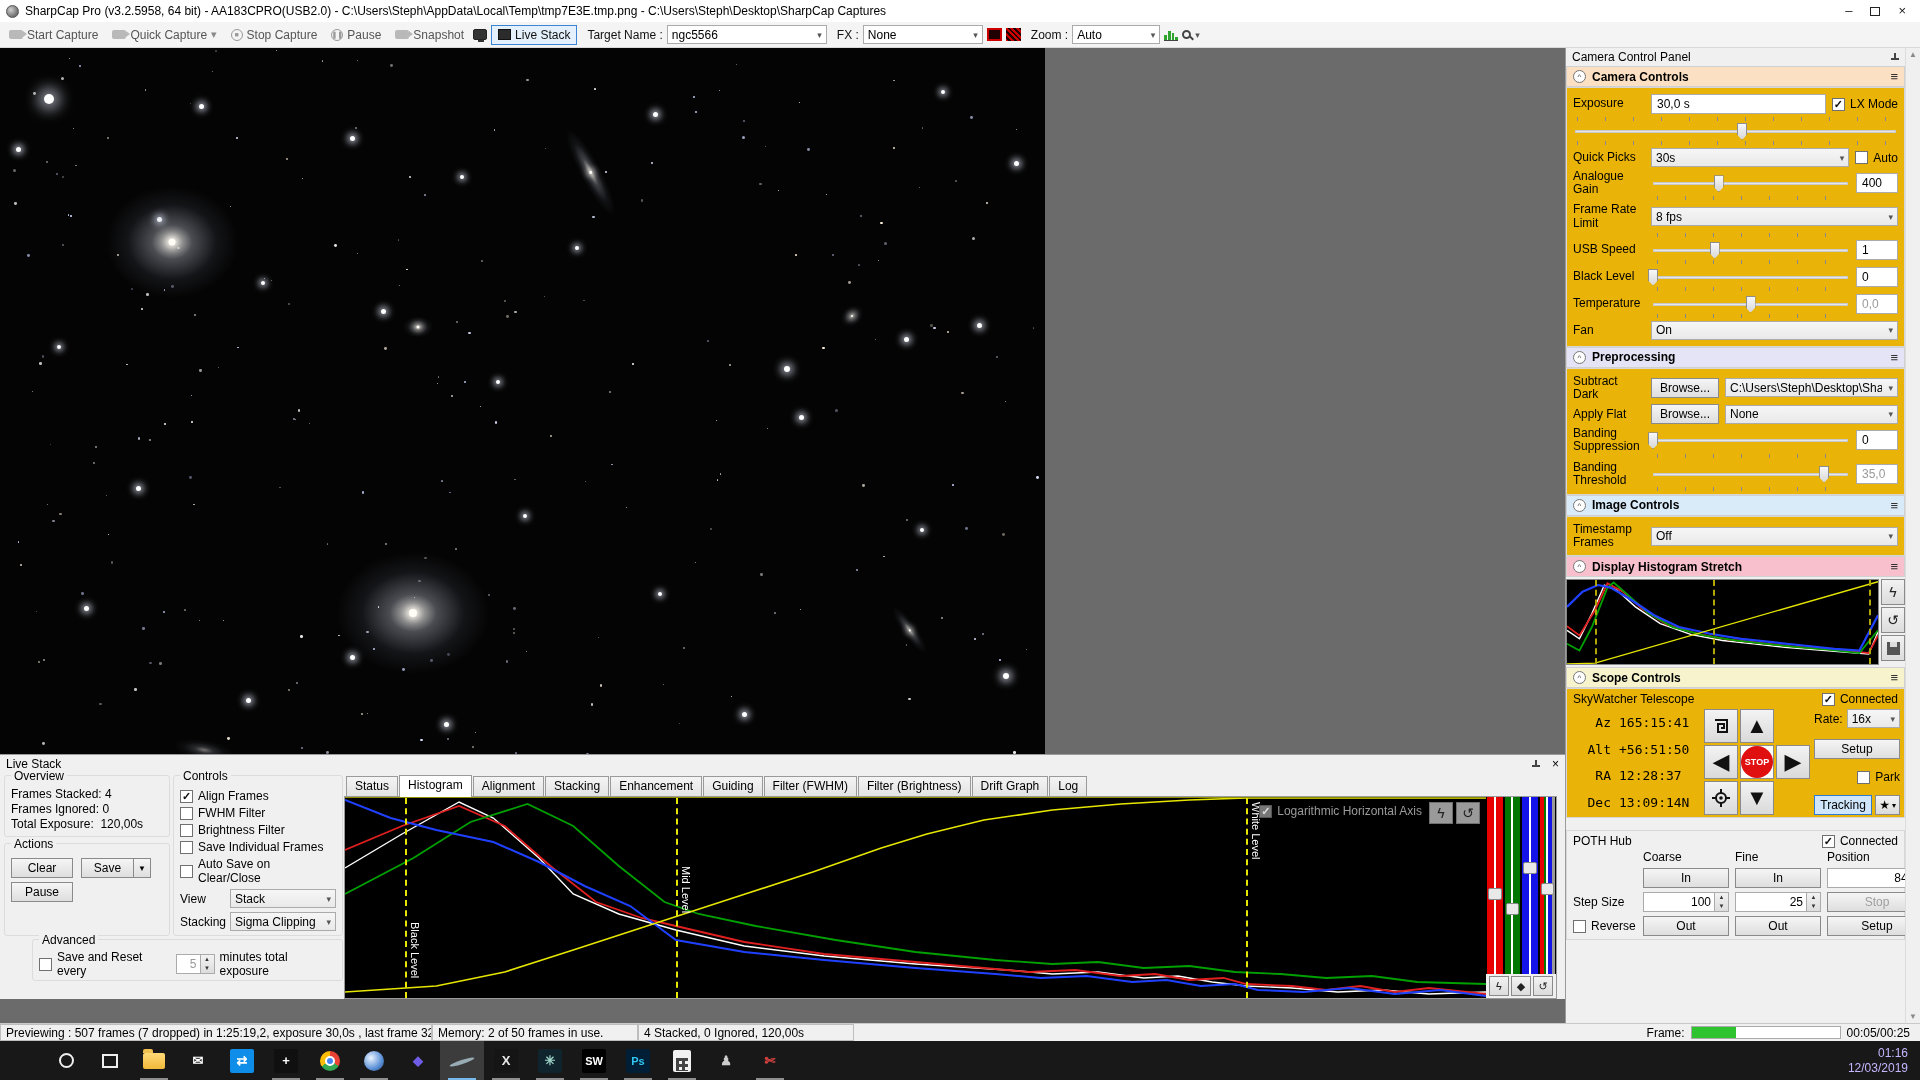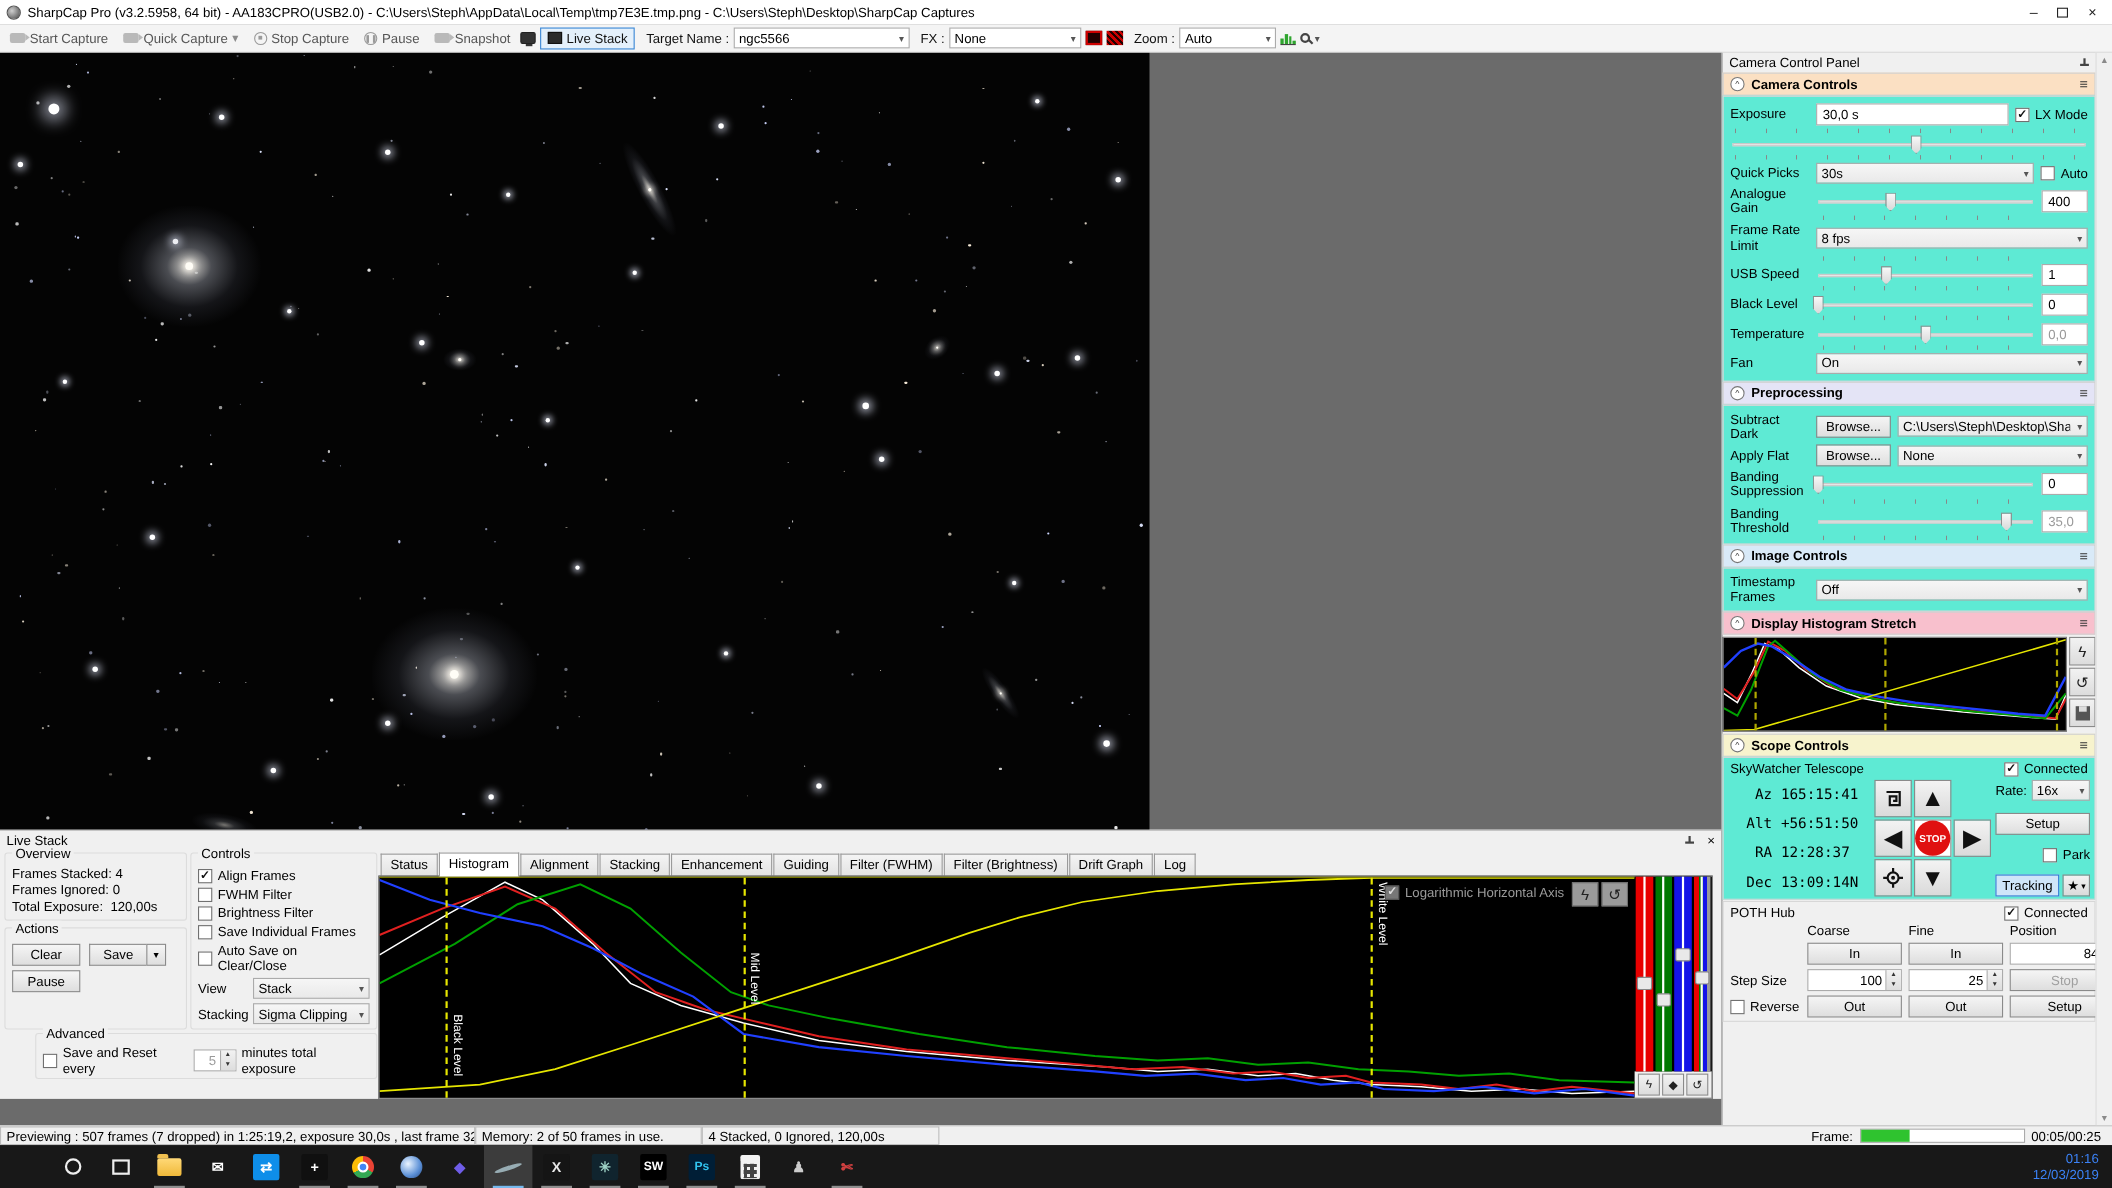--- a/index.html
+++ b/index.html
@@ -58,21 +58,21 @@
   .pin:after { content:""; position:absolute; left:1px; top:5px; width:8px; height:2px; background:#444; }
   .sec-hdr { height:21px; display:flex; align-items:center; gap:6px; padding:0 6px; border:1px solid #d0d0d0; }
   .sec-hdr .chev { width:13px; height:13px; border:1px solid #777; border-radius:50%; font-size:8px; line-height:11px; text-align:center; color:#444; background:#fff; }
   .sec-hdr b { flex:1; font-size:12px; }
   .sec-hdr .ham { color:#333; font-size:13px; font-weight:bold; }
   .hdr-orange { background:#fbe0c3; }
   .hdr-lav { background:#e4e4f6; }
   .hdr-blue { background:#d9eaf8; }
   .hdr-pink { background:#f8c0cd; }
   .hdr-yellow { background:#f7f3cd; }
-  .sec-body { border:1px solid #d7d7d7; background:#5eead4; padding:3px 6px; }
+  .sec-body { border:1px solid #d7d7d7; background:#eab308; padding:3px 6px; }
   .crow { display:flex; align-items:center; gap:6px; margin:3px 0; }
   .crow .lbl { width:72px; flex:0 0 auto; line-height:1.1; }
   .tbox { background:#fff; border:1px solid #ababab; height:20px; display:flex; align-items:center; padding:0 5px; }
   .tbox.num { width:42px; justify-content:flex-start; }
   .tbox.dis { color:#9a9a9a; }
   .slider { position:relative; flex:1; height:20px; }
   .slider .track { position:absolute; left:2px; right:2px; top:9px; height:3px; background:#e6e6e6; border:1px solid #c9c9c9; }
   .slider .thumb { position:absolute; top:2px; width:10px; height:17px; margin-left:-5px; background:linear-gradient(#f8f8f8,#d8d8d8); border:1px solid #8d8d8d; clip-path:polygon(0 0,100% 0,100% 68%,50% 100%,0 68%); }
   .ticks { height:4px; margin:0 4px; background:repeating-linear-gradient(90deg,#888 0 1px,transparent 1px 28px); }
   .ticks.ind { margin-left:84px; margin-right:56px; }
@@ -92,21 +92,21 @@
   .coords { font-family:"DejaVu Sans Mono", monospace; font-size:13px; display:flex; flex-direction:column; justify-content:space-around; flex:1; }
   .coords div { display:flex; gap:8px; justify-content:flex-start; padding-left:8px; }
   .coords .cl { width:32px; text-align:right; }
   .dpad { display:grid; grid-template-columns:repeat(3,34px); grid-template-rows:repeat(3,34px); gap:2px; }
   .dbtn { border:1px solid #8a8a8a; background:linear-gradient(#f3f3f3,#dadada); display:flex; align-items:center; justify-content:center; font-size:22px; color:#111; }
   .stopbtn { background:#e01010; border-radius:50%; width:32px; height:32px; color:#fff; font-weight:bold; font-size:9px; display:flex; align-items:center; justify-content:center; align-self:center; justify-self:center; }
   .scol { display:flex; flex-direction:column; justify-content:space-between; width:86px; }
   .trackbtn { border:1px solid #2f7bd4; background:#cfe5f9; padding:2px 4px; text-align:center; }
   .starbtn { border:1px solid #8a8a8a; background:linear-gradient(#f3f3f3,#dadada); padding:1px 3px; display:flex; align-items:center; gap:2px; }
   
-  .poth { border:1px solid #d7d7d7; padding:3px 6px; margin-top:1px; }
+  .poth { border:1px solid #d7d7d7; padding:3px 6px; margin-top:12px; }
   .pgrid { display:grid; grid-template-columns:64px 86px 86px 100px; gap:4px 6px; align-items:center; margin-top:2px; }
   .pc { }
   .spin { display:flex; border:1px solid #ababab; background:#fff; height:20px; }
   .spin .v { flex:1; text-align:right; padding:2px 3px; }
   .spin .ud { width:14px; border-left:1px solid #ababab; background:linear-gradient(#f2f2f2,#ddd); font-size:6px; line-height:9px; text-align:center; color:#333; }
 
   
   .dock { height:245px; background:#f0f0f0; border-top:1px solid #9a9a9a; display:flex; flex-direction:column; }
   .dock-title { height:18px; display:flex; align-items:center; padding:0 6px; justify-content:space-between; }
   .dock-body { flex:1; display:flex; min-height:0; }
@@ -163,21 +163,21 @@
   .k-circle { width:15px; height:15px; border:2px solid #eee; border-radius:50%; }
   .k-taskview { width:16px; height:14px; border:2px solid #eee; position:relative; }
   .k-folder { width:22px; height:16px; background:linear-gradient(#ffd977,#f0b93a); border-radius:2px; position:relative; }
   .k-folder:before { content:""; position:absolute; top:-4px; left:0; width:10px; height:4px; background:#f0c050; border-radius:2px 2px 0 0; }
   .k-chrome { width:20px; height:20px; border-radius:50%; background:conic-gradient(#ea4335 0 33%, #34a853 33% 66%, #fbbc05 66% 100%); position:relative; }
   .k-chrome:after { content:""; position:absolute; inset:5px; background:#4285f4; border:2px solid #fff; border-radius:50%; }
   .k-orb { width:20px; height:20px; border-radius:50%; background:radial-gradient(circle at 35% 35%, #eaf4ff, #5a8fd6 60%, #27477e); }
   .k-planet { width:20px; height:20px; border-radius:50%; background:radial-gradient(circle at 40% 35%, #e8d9c0, #9a8succ 0, #9a876c 60%, #4d4336); position:relative; }
   .k-planet:after { content:""; position:absolute; left:-3px; top:9px; width:26px; height:4px; background:rgba(190,220,230,.7); transform:rotate(-18deg); border-radius:50%; }
   .k-calc { width:18px; height:22px; background:#f2f2f2; border-radius:2px; background-image:linear-gradient(#f2f2f2 25%, transparent 25%), repeating-linear-gradient(90deg,#444 0 3px,transparent 3px 6px), repeating-linear-gradient(#444 0 3px,transparent 3px 6px); background-size:100% 100%, 12px 60%, 12px 60%; background-position:0 0, 3px 8px, 3px 8px; background-repeat:no-repeat; }
-  .tb-clock { margin-left:auto; display:flex; flex-direction:column; justify-content:center; align-items:flex-end; padding:0 12px; font-size:12px; line-height:1.25; color:#3b82f6; }
+  .tb-clock { margin-left:auto; display:flex; flex-direction:column; justify-content:center; align-items:flex-end; padding:0 12px; font-size:12px; line-height:1.25; color:#c4b5fd; }
 </style>
 </head>
 <body>
 
 <div class="app">
 
   <div class="titlebar">
     <span class="win-ico"></span>
     <span class="titletext">SharpCap Pro (v3.2.5958, 64 bit) - AA183CPRO(USB2.0) - C:\Users\Steph\AppData\Local\Temp\tmp7E3E.tmp.png - C:\Users\Steph\Desktop\SharpCap Captures</span>
     <span class="winbtns">

